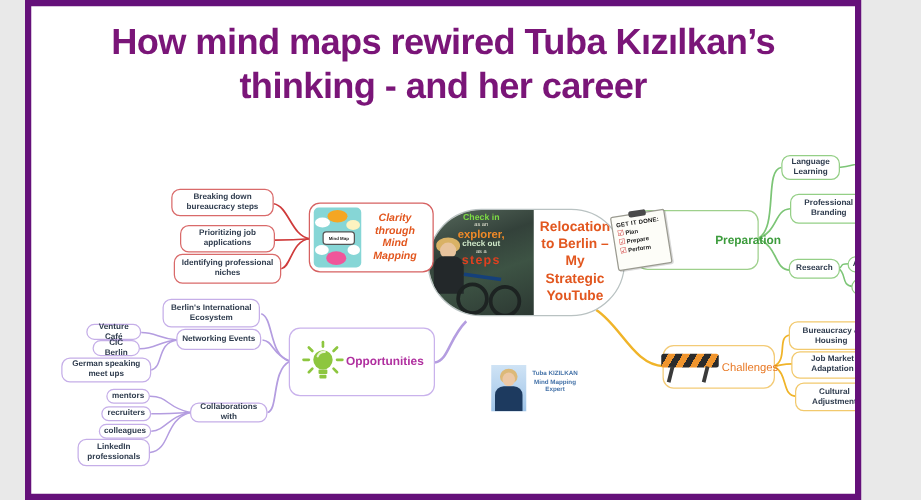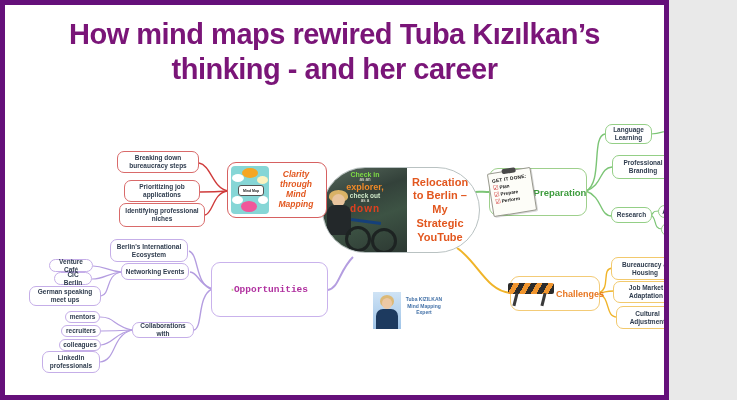--- a/index.html
+++ b/index.html
@@ -1,19 +1,20 @@
 <!DOCTYPE html>
 <html><head>
 <meta charset="utf-8">
 <style>
   html,body { margin:0; padding:0; background:#e9e9e9; }
   #canvas {
     position:relative; width:669px; height:400px; background:#ffffff;
     border:5px solid #65107a; box-sizing:border-box; overflow:hidden;
     font-family:"Liberation Sans", sans-serif;
+    margin-left:20px;
   }
   #title {
     position:absolute; top:12px; left:0; width:100%; text-align:center;
     font-size:29px; line-height:1.22; font-weight:bold; color:#7a1578;
     letter-spacing:-0.5px; padding:0 40px; box-sizing:border-box;
   }
   svg.links { position:absolute; left:0; top:0; }
   .topic, .leaf {
     position:absolute; background:#fff; box-sizing:border-box;
     display:flex; align-items:center; justify-content:center;
@@ -69,48 +70,48 @@
   .mindmap-icon .b-w3 { left:1px; top:30px; width:11px; height:8px; background:#fff; }
   .mindmap-icon .b-w4 { left:27px; top:30px; width:10px; height:8px; background:#fff; }
   .mindmap-icon .center-lbl {
     position:absolute; left:7px; top:19px; width:24px; height:9px; background:#fff;
     border:0.5px solid #555; border-radius:3px; font-size:3.5px; font-weight:bold;
     color:#222; display:flex; align-items:center; justify-content:center;
   }
   #clarity-label { flex:1; text-align:center; font-weight:bold; font-size:8.5px; line-height:1.15; color:#e2571f;font-style:italic; }
 
   
-  #opportunities-node { left:206px; top:257px; width:117px; height:55px; border:1.5px solid #c9b2ec; padding:2px 19px;font-family:Liberation Mono, monospace; }
+  #opportunities-node { left:206px; top:257px; width:117px; height:55px; border:1.5px solid #c9b2ec; padding:2px 8px; }
   #opportunities-label { flex:1; text-align:center; font-weight:bold; font-size:9.5px; color:#b0309f; }
 
   
   #preparation-node { left:484px; top:163px; width:98px; height:48px; border:1.5px solid #9ed08c; padding:2px; }
   .clipboard {
     position:relative; width:44px; height:44px; flex:0 0 44px; transform:rotate(-9deg);
     background:#fdfdf8; border:1px solid #9a9a90; border-radius:2px;
     box-shadow:1px 1px 0 rgba(0,0,0,0.15); padding:5px 2px 1px 3px; box-sizing:border-box;
   }
   .clipboard .clip { position:absolute; left:14px; top:-3px; width:14px; height:5px; background:#4a4a4a; border-radius:2px; }
   .clipboard .gid-title { font-size:4.8px; font-weight:bold; color:#111; letter-spacing:0.2px; }
   .clipboard .gid-row { display:flex; align-items:center; gap:1px; margin-top:1px; }
   .clipboard .chk { color:#cc2222; font-size:6px; line-height:1; }
   .clipboard .gid-item { font-size:4.8px; color:#222; font-weight:bold; }
-  #preparation-label { flex:1; text-align:center; font-weight:bold; font-size:9.5px; color:#3d9c3d; }
+  #preparation-label { flex:1; text-align:center; font-weight:bold; font-size:9.5px; color:#3d9c3d;padding-left:37px; }
 
   
   #challenges-node { left:505px; top:271px; width:90px; height:35px; border:1.5px solid #f3cb77; padding:2px 4px; }
   .barrier { position:relative; width:50px; height:27px; flex:0 0 50px; }
   .barrier .bar {
     position:absolute; left:2px; top:3px; width:46px; height:11px; border-radius:2px;
     background:repeating-linear-gradient(120deg,#2b2b2b 0 5px,#f0952e 5px 10px);
   }
   .barrier .leg { position:absolute; top:13px; width:3px; height:13px; background:#3a3a3a; }
   .barrier .l1 { left:8px;  transform:rotate(14deg); }
   .barrier .l2 { left:36px; transform:rotate(14deg); }
-  #challenges-label { flex:1; font-weight:bold; font-size:9px; color:#e87722; }
+  #challenges-label { flex:1; font-weight:normal; font-size:9px; color:#e87722; }
 
   
   #author-portrait {
     position:absolute; left:368px; top:287px; width:28px; height:37px;
     background:linear-gradient(180deg,#cfe3f5,#9fc4e8); overflow:hidden;
   }
   #author-portrait .p-hair { position:absolute; left:7px; top:3px; width:14px; height:12px; border-radius:50% 50% 45% 45%; background:#dcb978; }
   #author-portrait .p-face { position:absolute; left:9px; top:6px; width:10px; height:11px; border-radius:50%; background:#ecc8a5; }
   #author-portrait .p-body { position:absolute; left:3px; top:17px; width:22px; height:20px; border-radius:7px 7px 0 0; background:#1d3a5f; }
   #author-text {
@@ -174,21 +175,21 @@
       <div class="body"></div>
       <div class="frame-bar"></div>
       <div class="wheel w1"></div>
       <div class="wheel w2"></div>
       <div class="photo-caption">
         <span class="c1">Check in</span>
         <span class="c2">as an</span>
         <span class="c3">explorer,</span>
         <span class="c4">check out</span>
         <span class="c5">as a</span>
-        <span class="c6">down</span>
+        <span class="c6">steps</span>
       </div>
     </div>
     <div id="center-label">Relocation to Berlin – My Strategic YouTube</div>
   </div>
 
   <div class="topic" id="clarity-node">
     <div class="mindmap-icon">
       <div class="blob b-orange"></div>
       <div class="blob b-pink"></div>
       <div class="blob b-w1"></div>

